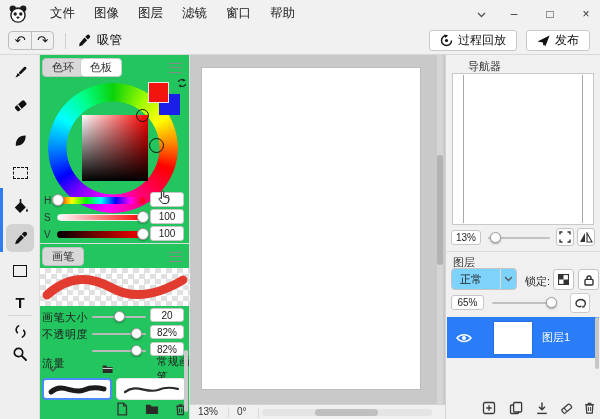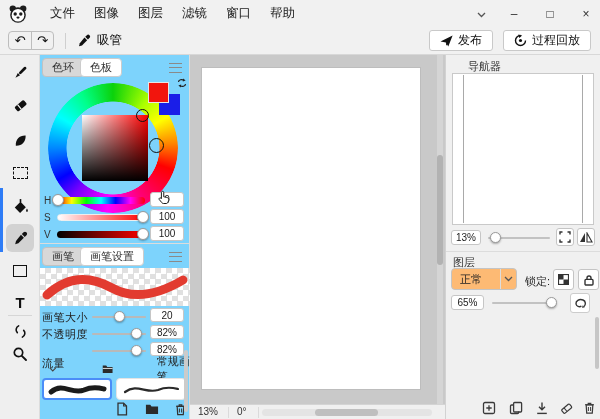--- a/index.html
+++ b/index.html
@@ -28,21 +28,21 @@
   
   .toolstrip{position:absolute;left:0;top:55px;width:40px;height:364px;background:#efefef;border-right:1px solid #dcdcdc;}
   .toolbtn{position:absolute;left:6px;width:28px;height:28px;display:flex;align-items:center;justify-content:center;border-radius:6px;}
   .toolbtn.sel{background:#d2d2d2;}
   .tool-divider{position:absolute;left:8px;top:313px;width:24px;height:1px;background:#d6d6d6;}
   .marquee-glyph{width:15px;height:12px;border:1.6px dashed #111;}
   .rect-glyph{width:14px;height:12px;border:1.7px solid #111;}
   .t-glyph{font-size:15px;font-weight:700;color:#111;}
   .edge-accent{position:absolute;left:0;top:188px;width:3px;height:64px;background:#2e7cf6;z-index:9;}
 
-  .panel-left{position:absolute;left:40px;top:55px;width:150px;height:364px;background:#7dd3fc;border-right:1px solid #dcdcdc;}
+  .panel-left{position:absolute;left:40px;top:55px;width:150px;height:364px;background:#22c55e;border-right:1px solid #dcdcdc;}
   .panel-right{position:absolute;left:445px;top:55px;width:155px;height:364px;background:#f0f0f0;border-left:1px solid #d2d2d2;}
   .canvas-area{position:absolute;left:190px;top:55px;width:255px;height:364px;background:#c9c9c9;}
 
   .ptab{position:absolute;display:inline-flex;align-items:center;justify-content:center;height:19px;padding:0 9px;font-size:11px;border-radius:4px;color:#333;}
   .ptab.on{background:#d8d8d8;border:1px solid #c2c2c2;}
   .ptab.off{background:#fff;border:1px solid #ccc;}
   .hamb{position:absolute;width:13px;height:10px;border-top:1.6px solid #8a8a8a;border-bottom:1.6px solid #8a8a8a;}
   .hamb::after{content:"";position:absolute;left:0;right:0;top:2.6px;height:1.6px;background:#8a8a8a;}
 
   
@@ -77,21 +77,21 @@
   .statustext{position:absolute;top:1px;font-size:10px;color:#333;}
   .statussep{position:absolute;top:2px;width:1px;height:11px;background:#dadada;}
   .hscroll{position:absolute;left:72px;top:4px;width:170px;height:7px;background:#e4e4e4;border-radius:4px;}
   .hscroll-thumb{position:absolute;left:125px;top:4px;width:63px;height:7px;background:#bfbfbf;border-radius:4px;}
 
   
   .sec-title{position:absolute;font-size:11px;color:#333;}
   .navprev{position:absolute;left:6px;top:18px;width:142px;height:152px;background:#fff;border:1px solid #c9c9c9;}
   .nav-edge{position:absolute;top:1px;width:1px;height:148px;background:#a9a9a9;}
   .ibtn{position:absolute;background:#fff;border:1px solid #c4c4c4;border-radius:3px;display:flex;align-items:center;justify-content:center;}
-  .dropdown{position:absolute;left:5px;top:213px;width:66px;height:22px;background:#fdba74;border:1px solid #c4c4c4;border-radius:4px;display:flex;align-items:center;}
+  .dropdown{position:absolute;left:5px;top:213px;width:66px;height:22px;background:#7dd3fc;border:1px solid #c4c4c4;border-radius:4px;display:flex;align-items:center;}
   .dropdown .dd-label{flex:1;padding-left:8px;font-size:11px;color:#222;}
   .dropdown .dd-chev{width:16px;height:100%;display:flex;align-items:center;justify-content:center;border-left:1px solid #ddd;}
   .layer-row{position:absolute;left:1px;width:152px;display:flex;align-items:center;}
   .layer-thumb{width:38px;height:32px;background:#fff;margin-left:22px;}
   .layer-name{margin-left:10px;font-size:11px;}
   .cursor-hand{position:absolute;z-index:20;}
 </style>
 </head>
 <body>
 
@@ -131,34 +131,34 @@
     </div>
     <div class="vsep"></div>
     <div class="active-tool">
       <svg width="14" height="14" viewBox="0 0 16 16">
           <path d="M11.3 1.3a2.2 2.2 0 0 1 3.1 3.1l-1.9 1.9-3.1-3.1z" fill="#111"></path>
           <path d="M8.5 4.1l3.1 3.1-5.9 5.9-3.4 1 .9-3.4z" fill="#111"></path>
         </svg>
       <span>吸管</span>
     </div>
     <div class="tb-spacer"></div>
-    <div class="pillbtn" style="margin-right:10px;">
-      <svg width="13" height="12" viewBox="0 0 13 12">
-          <path d="M0.5 6.4 L12.6 0.6 L8.3 11.4 L5.9 7.5 Z" fill="#111"></path>
-          <path d="M5.9 7.5 L6.1 10.8 L7.4 9" fill="#111"></path>
-        </svg>
-      <span>发布</span>
-    </div>
     <div class="pillbtn" style="margin-right:9px;">
       <svg width="13" height="13" viewBox="0 0 14 14">
           <path d="M12.4 7 A5.4 5.4 0 1 1 7 1.6" fill="none" stroke="#111" stroke-width="1.5"></path>
           <path d="M4.6 0.6 L8.8 1.6 L5.7 4.4 Z" fill="#111"></path>
           <circle cx="7" cy="7" r="1.7" fill="#111"></circle>
         </svg>
       <span>过程回放</span>
+    </div>
+    <div class="pillbtn" style="margin-right:10px;">
+      <svg width="13" height="12" viewBox="0 0 13 12">
+          <path d="M0.5 6.4 L12.6 0.6 L8.3 11.4 L5.9 7.5 Z" fill="#111"></path>
+          <path d="M5.9 7.5 L6.1 10.8 L7.4 9" fill="#111"></path>
+        </svg>
+      <span>发布</span>
     </div>
   </div>
 
   <div class="toolstrip">
     <div class="toolbtn" style="top:3px;">
       <svg width="17" height="17" viewBox="0 0 16 16">
           <g transform="rotate(45 8 8)">
             <rect x="6.8" y="0.8" width="2.6" height="8.8" rx="1.2" fill="#111"></rect>
             <path d="M6.6 10.2h3l-1.5 4.6z" fill="#111"></path>
           </g>
@@ -247,21 +247,20 @@
     <div class="vbox" style="left:110px;top:154px;width:34px;height:15px;">100</div>
 
     <span class="sl-label" style="left:4px;top:174px;">V</span>
     <div class="track" style="left:17px;top:176px;width:88px;height:7px;background:linear-gradient(to right,#000,#f00);"></div>
     <div class="knob" style="left:97px;top:173px;"></div>
     <div class="vbox" style="left:110px;top:171px;width:34px;height:15px;">100</div>
 
     <div class="hdiv" style="top:188px;"></div>
 
     <div class="ptab on" style="left:2px;top:192px;">画笔</div>
-    <div class="ptab off" style="left:40px;top:192px;">画笔设置</div>
     <div class="hamb" style="right:7px;top:197px;"></div>
 
     <div class="checker">
       <svg width="150" height="38" viewBox="0 0 150 38">
           <path d="M7 27 C30 6 52 9 72 20 C92 31 116 28 143 12" fill="none" stroke="#e23b30" stroke-width="9" stroke-linecap="round"></path>
         </svg>
     </div>
 
     <span class="row-label" style="left:2px;top:255px;">画笔大小</span>
     <div class="thintrack" style="left:52px;top:261px;width:54px;"></div>
@@ -379,20 +378,28 @@
     <div class="vbox" style="left:5px;top:240px;width:33px;height:15px;">65%</div>
     <div class="thintrack" style="left:46px;top:247px;width:62px;background:#c2c2c2;"></div>
     <div class="knob sm" style="left:100px;top:242px;"></div>
     <div class="ibtn" style="left:124px;top:238px;width:20px;height:20px;border-color:#cccccc;">
       <svg width="14" height="12" viewBox="0 0 14 12">
           <path d="M10.8 9.8 C13 8 13 4 10 3 C6 1.6 2.6 4 3 7 C3.4 9.4 6.4 10.4 8.4 9.2" fill="none" stroke="#333" stroke-width="1.4"></path>
           <path d="M11.6 10.6 L8.9 10.8 L9.8 8.3 Z" fill="#333"></path>
         </svg>
     </div>
 
+    <div class="layer-row" style="top: 262px; height: 41px; background: rgb(43, 124, 247);" id="layer-row-0">
+      <svg style="margin-left:9px;" width="16" height="12" viewBox="0 0 16 12" color="#ffffff">
+          <path d="M1 6 C4.5 1.5 11.5 1.5 15 6 C11.5 10.5 4.5 10.5 1 6 Z" fill="none" stroke="currentColor" stroke-width="1.5"></path>
+          <circle cx="8" cy="6" r="2" fill="currentColor"></circle>
+        </svg>
+      <div class="layer-thumb" style="border:1px solid #fff;box-shadow:0 0 2px rgba(0,0,0,.3);"></div>
+      <span class="layer-name" style="color:#fff;">图层1</span>
+    </div>
     <div class="scrollthumb" style="right:1px;top:262px;width:4px;height:52px;background:#c6c6c6;"></div>
 
     <svg style="position:absolute;left:36px;top:346px;" width="14" height="14" viewBox="0 0 14 14">
         <rect x="1.5" y="1.5" width="11" height="11" rx="1.5" fill="none" stroke="#3a3a3a" stroke-width="1.3"></rect>
         <path d="M7 4.3 v5.4 M4.3 7 h5.4" stroke="#3a3a3a" stroke-width="1.3"></path>
       </svg>
     <svg style="position:absolute;left:63px;top:346px;" width="14" height="14" viewBox="0 0 14 14">
         <rect x="4.6" y="1.5" width="8" height="9.5" rx="1" fill="none" stroke="#3a3a3a" stroke-width="1.3"></rect>
         <path d="M4.6 4 H2.6 a1.1 1.1 0 0 0 -1.1 1.1 v6.3 a1.1 1.1 0 0 0 1.1 1.1 h5.9 a1.1 1.1 0 0 0 1.1 -1.1 v-.9" fill="none" stroke="#3a3a3a" stroke-width="1.3"></path>
       </svg>

